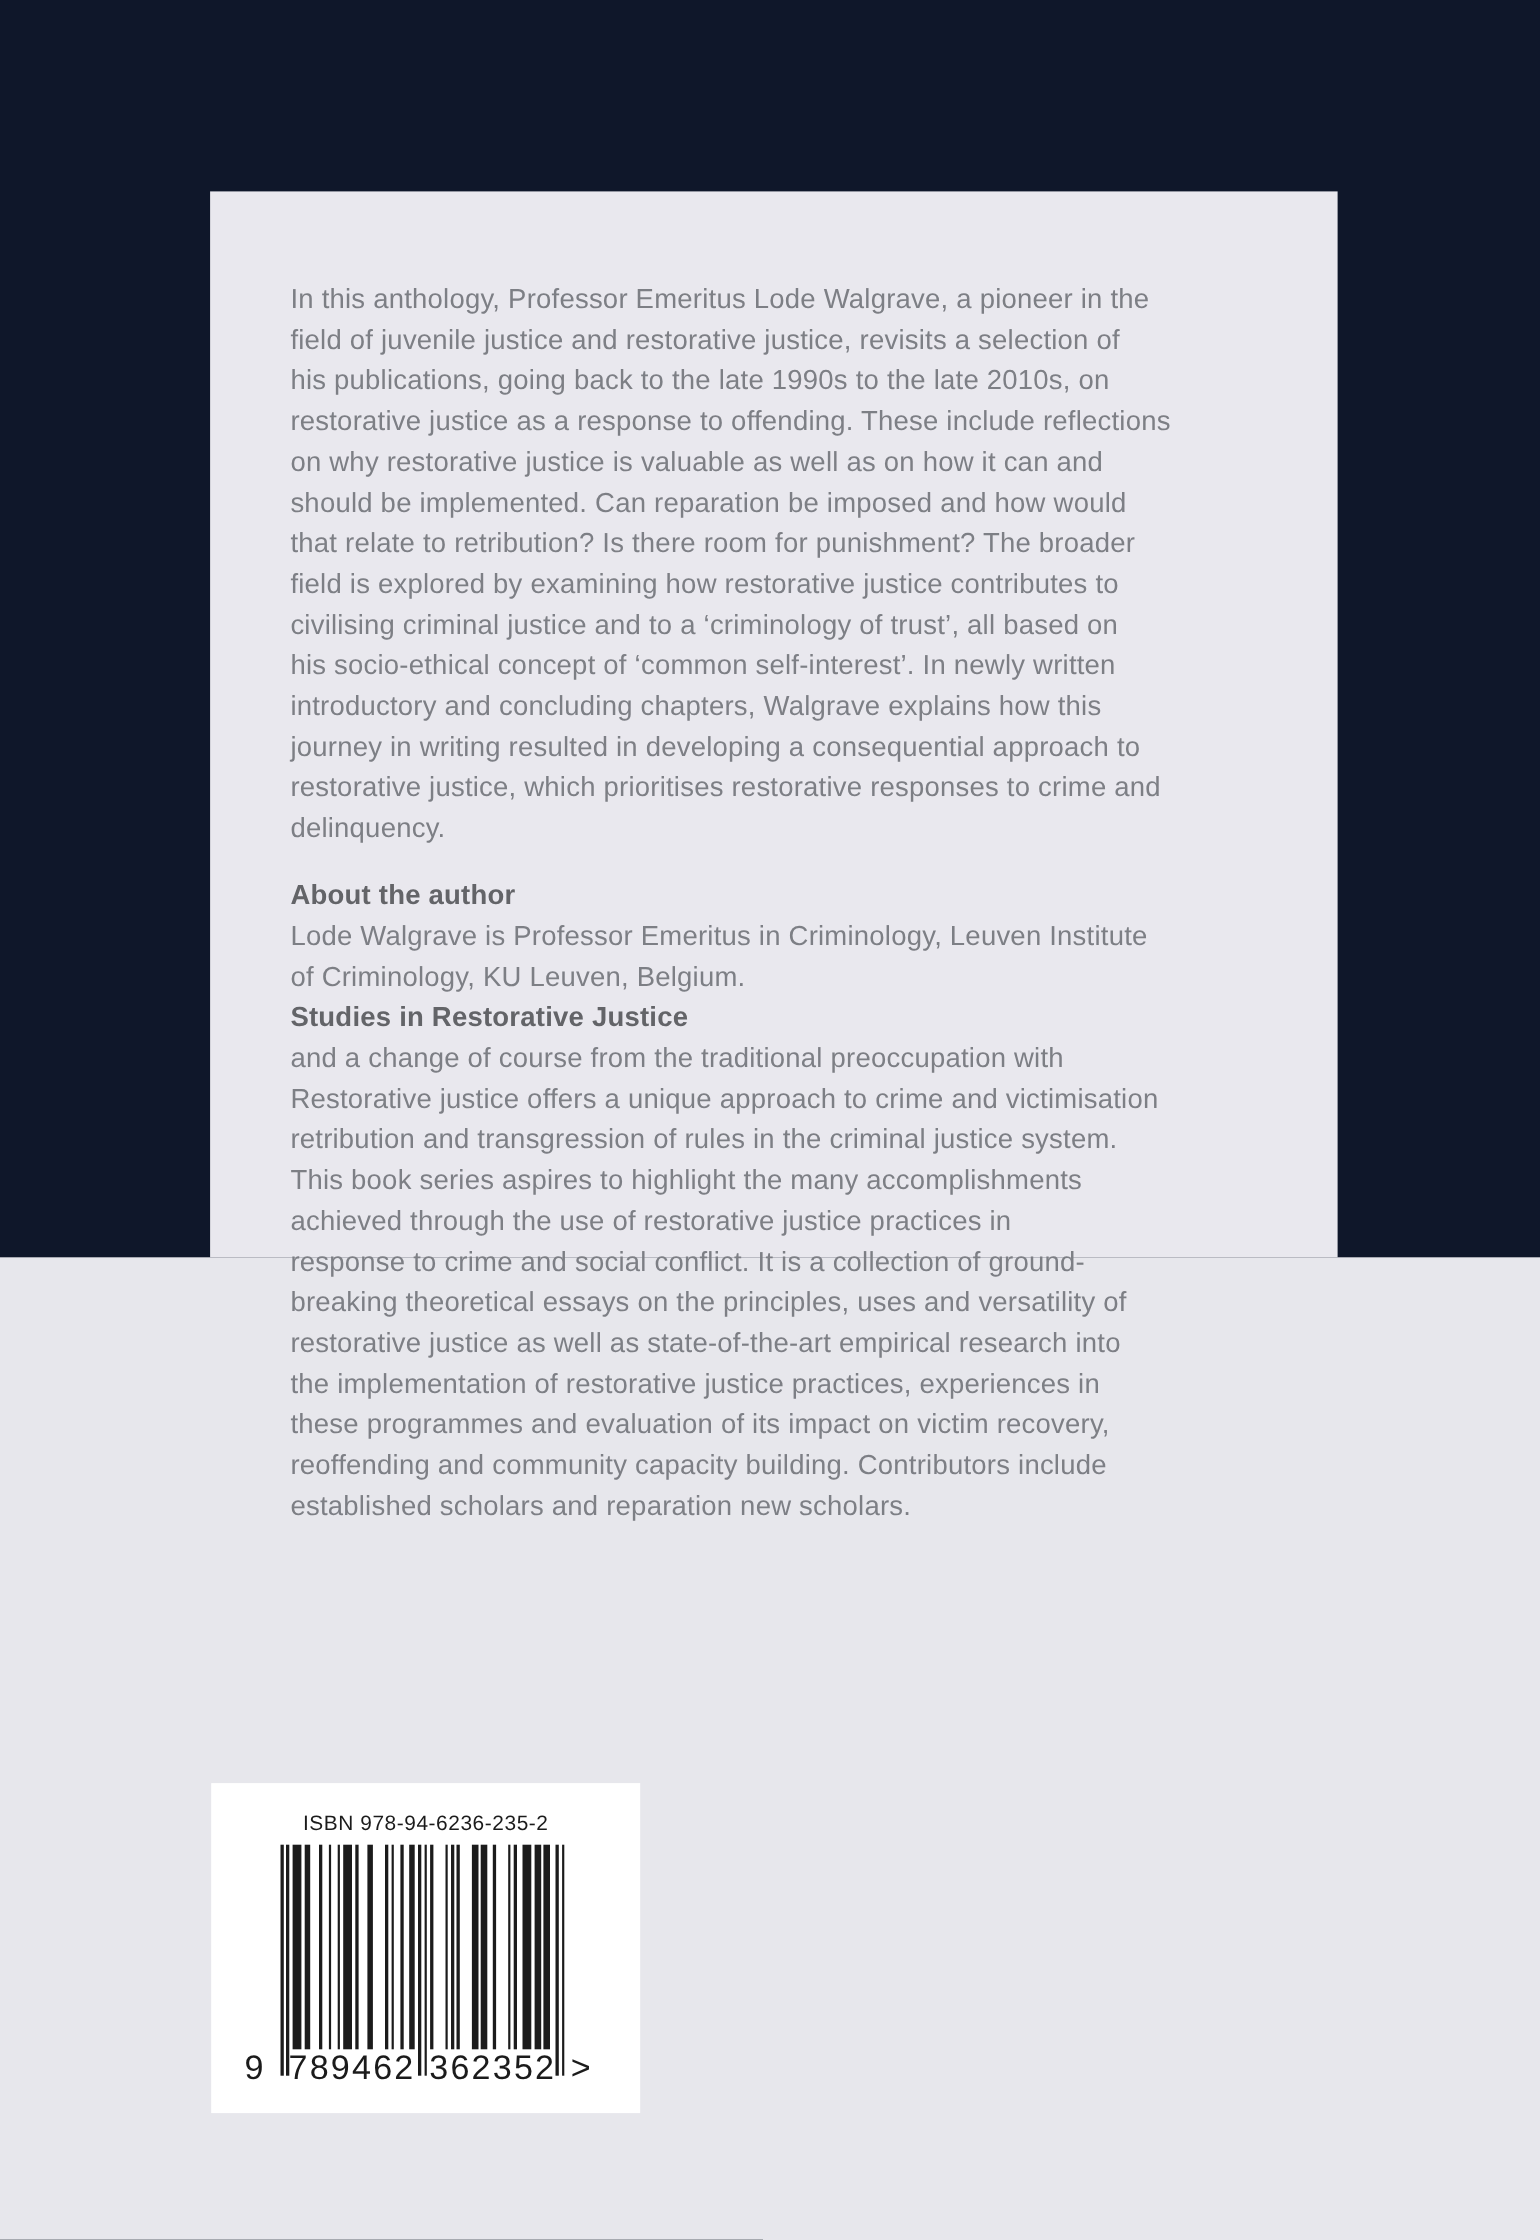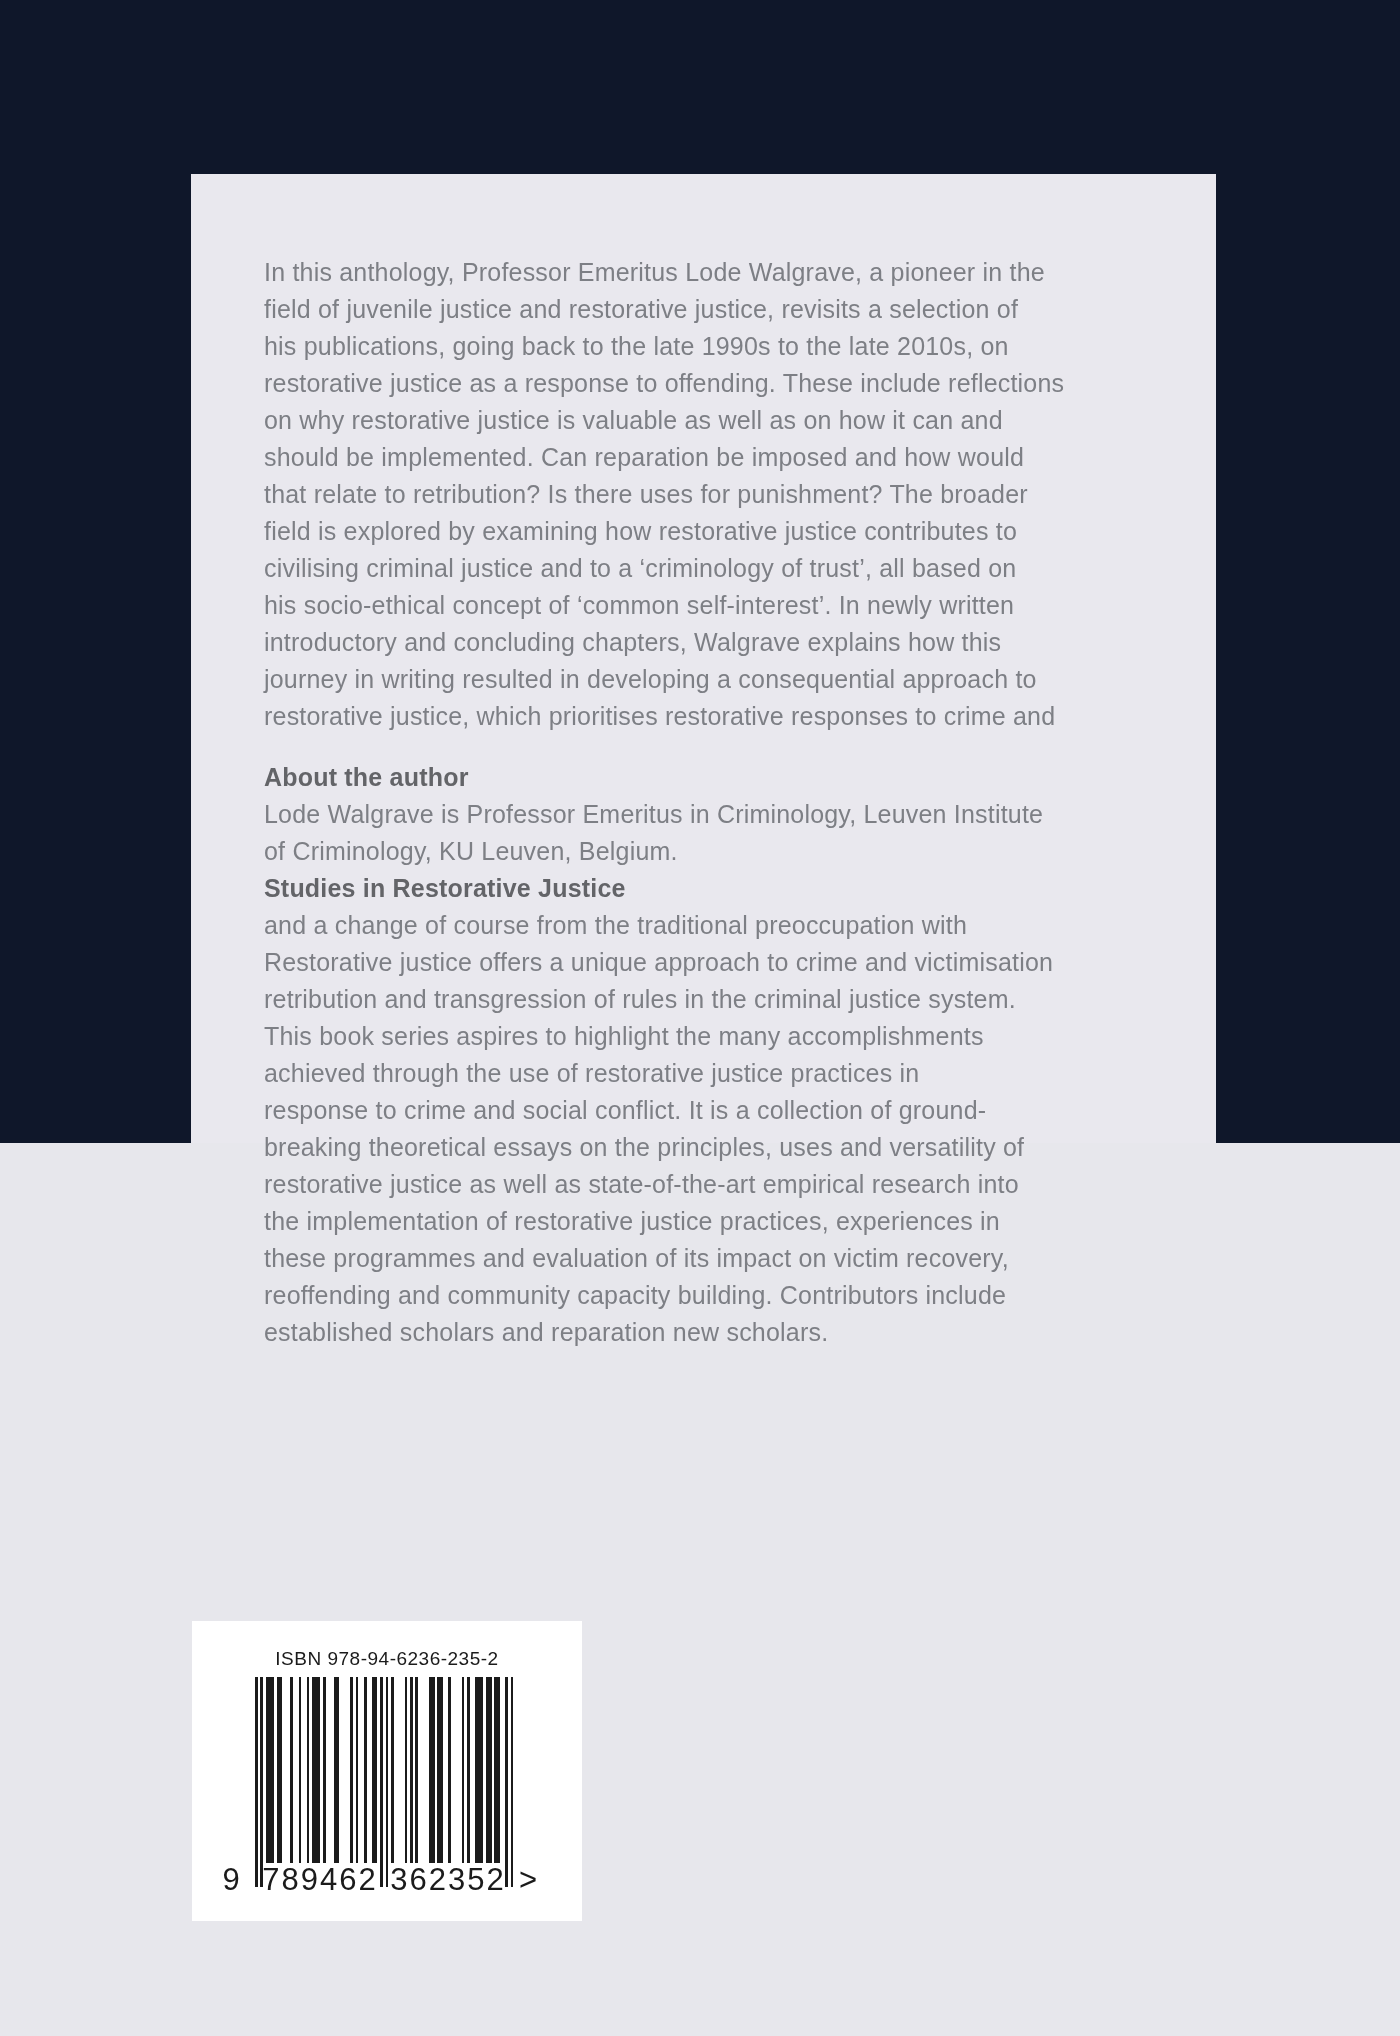--- a/index.html
+++ b/index.html
@@ -73,27 +73,28 @@
   <div class="band"></div>
 
   <div class="text-col">
     <div class="para">
         <div class="line">In this anthology, Professor Emeritus Lode Walgrave, a pioneer in the</div>
         <div class="line">field of juvenile justice and restorative justice, revisits a selection of</div>
         <div class="line">his publications, going back to the late 1990s to the late 2010s, on</div>
         <div class="line">restorative justice as a response to offending. These include reflections</div>
         <div class="line">on why restorative justice is valuable as well as on how it can and</div>
         <div class="line">should be implemented. Can reparation be imposed and how would</div>
-        <div class="line">that relate to retribution? Is there uses for punishment? The broader</div>
+        <div class="line">that relate to retribution? Is there room for punishment? The broader</div>
         <div class="line">field is explored by examining how restorative justice contributes to</div>
         <div class="line">civilising criminal justice and to a ‘criminology of trust’, all based on</div>
         <div class="line">his socio-ethical concept of ‘common self-interest’. In newly written</div>
         <div class="line">introductory and concluding chapters, Walgrave explains how this</div>
         <div class="line">journey in writing resulted in developing a consequential approach to</div>
         <div class="line">restorative justice, which prioritises restorative responses to crime and</div>
+        <div class="line">delinquency.</div>
       </div>
 
     <div class="para mt24">
       <div class="line heading-line">About the author</div>
       <div>
           <div class="line">Lode Walgrave is Professor Emeritus in Criminology, Leuven Institute</div>
           <div class="line">of Criminology, KU Leuven, Belgium.</div>
         </div>
     </div>
 

